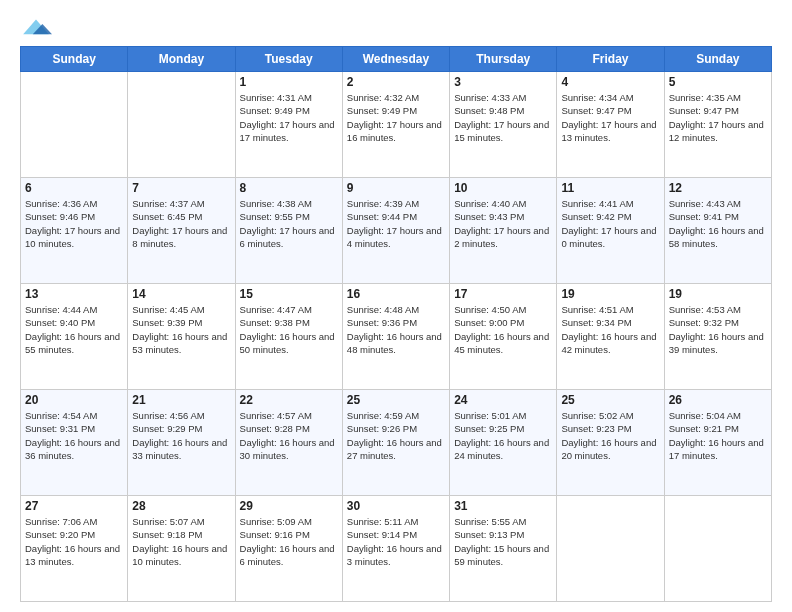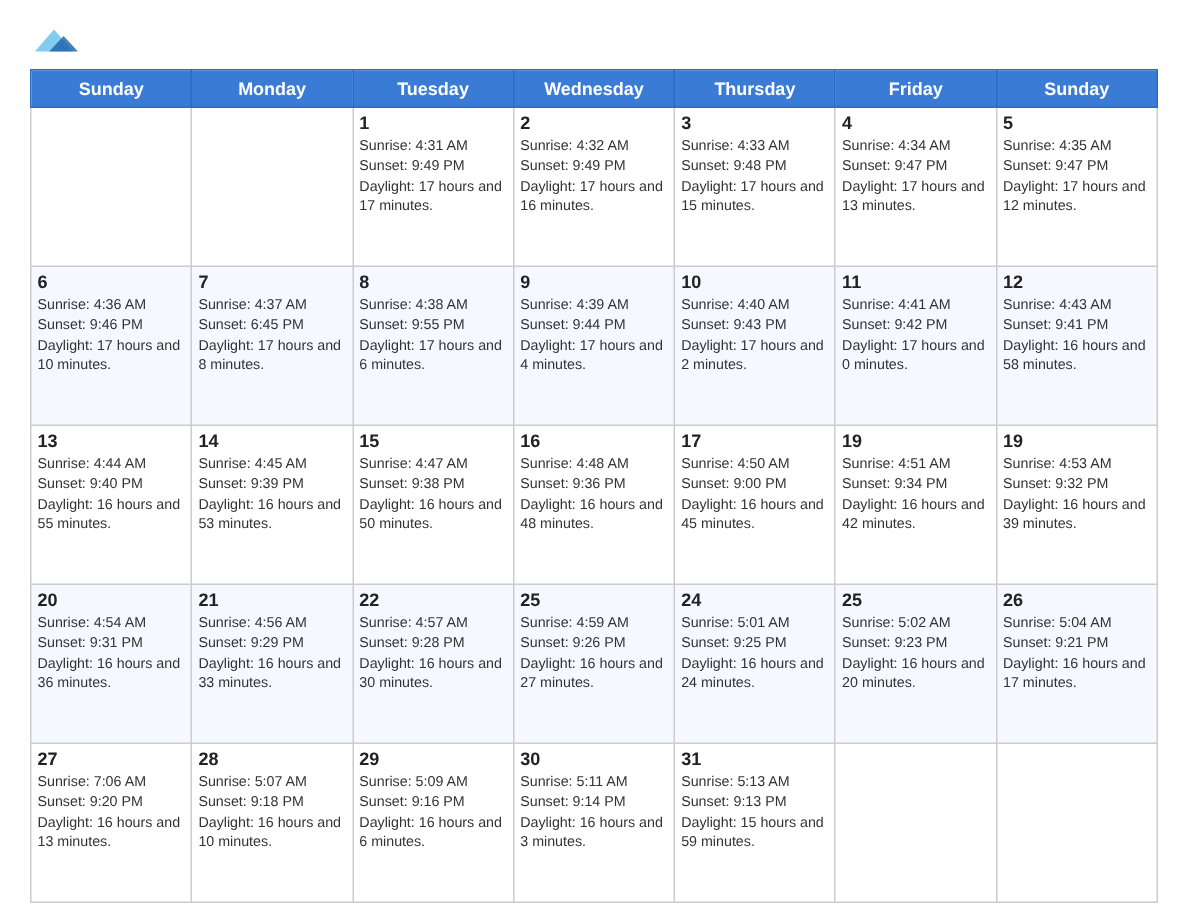--- a/index.html
+++ b/index.html
@@ -312,21 +312,21 @@
 Daylight: 16 hours and 6 minutes.</div>
           </td>
           <td>
             <span class="day-num">30</span>
             <div class="day-info">Sunrise: 5:11 AM
 Sunset: 9:14 PM
 Daylight: 16 hours and 3 minutes.</div>
           </td>
           <td>
             <span class="day-num">31</span>
-            <div class="day-info">Sunrise: 5:13 AM
+            <div class="day-info">Sunrise: 5:55 AM
 Sunset: 9:13 PM
 Daylight: 15 hours and 59 minutes.</div>
           </td>
           <td class="empty"></td>
           <td class="empty"></td>
         </tr>
       </tbody>
   </table>
 </div>
 

